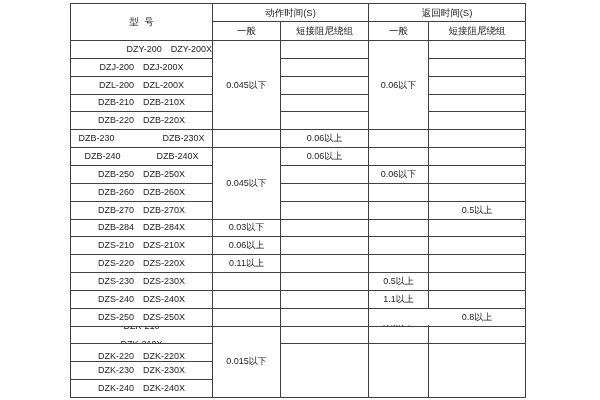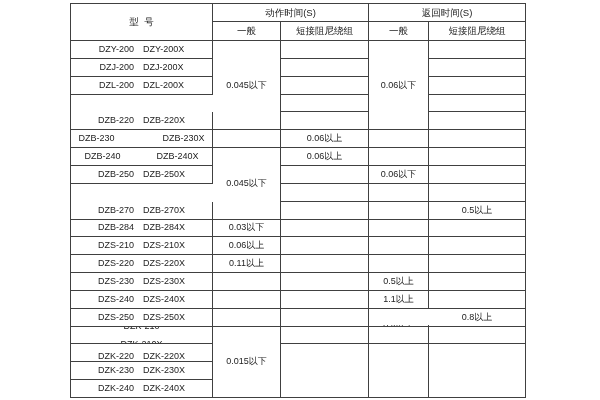--- a/index.html
+++ b/index.html
@@ -40,47 +40,55 @@
 <body>
 
 <div class="table-wrap" id="grid">
   <div class="cell hdr hdr-model">型  号</div>
   <div class="cell hdr hdr-action">动作时间(S)</div>
   <div class="cell hdr hdr-return">返回时间(S)</div>
   <div class="cell hdr hdr-sub-ag">一般</div>
   <div class="cell hdr hdr-sub-as">短接阻尼绕组</div>
   <div class="cell hdr hdr-sub-rg">一般</div>
   <div class="cell hdr hdr-sub-rs">短接阻尼绕组</div>
-<div class="cell model-cell" style="grid-area: 3 / 1;">
+<div class="cell model-cell" style="grid-area: 3 / 1; justify-content: flex-end;">
       <span>DZY-200</span>
       <span>DZY-200X</span>
     </div>
     <div class="cell model-cell" style="grid-area: 4 / 1;">
       <span>DZJ-200</span>
       <span>DZJ-200X</span>
     </div>
     <div class="cell model-cell" style="grid-area: 5 / 1;">
       <span>DZL-200</span>
       <span>DZL-200X</span>
+    </div>
+    <div class="cell model-cell" style="grid-area: 6 / 1;">
+      <span>DZB-210</span>
+      <span>DZB-210X</span>
     </div>
     <div class="cell model-cell" style="grid-area: 7 / 1;">
       <span>DZB-220</span>
       <span>DZB-220X</span>
     </div>
     <div class="cell model-cell" style="grid-area: 8 / 1; gap: 48px;">
       <span>DZB-230</span>
       <span>DZB-230X</span>
     </div>
     <div class="cell model-cell" style="grid-area: 9 / 1; gap: 36px;">
       <span>DZB-240</span>
       <span>DZB-240X</span>
     </div>
     <div class="cell model-cell" style="grid-area: 10 / 1;">
       <span>DZB-250</span>
       <span>DZB-250X</span>
+    </div>
+    <div class="cell model-cell" style="grid-area: 11 / 1;">
+      <span>DZB-260</span>
+      <span>DZB-260X</span>
     </div>
     <div class="cell model-cell" style="grid-area: 12 / 1;">
       <span>DZB-270</span>
       <span>DZB-270X</span>
     </div>
     <div class="cell model-cell" style="grid-area: 13 / 1;">
       <span>DZB-284</span>
       <span>DZB-284X</span>
     </div>
     <div class="cell model-cell" style="grid-area: 14 / 1;">

